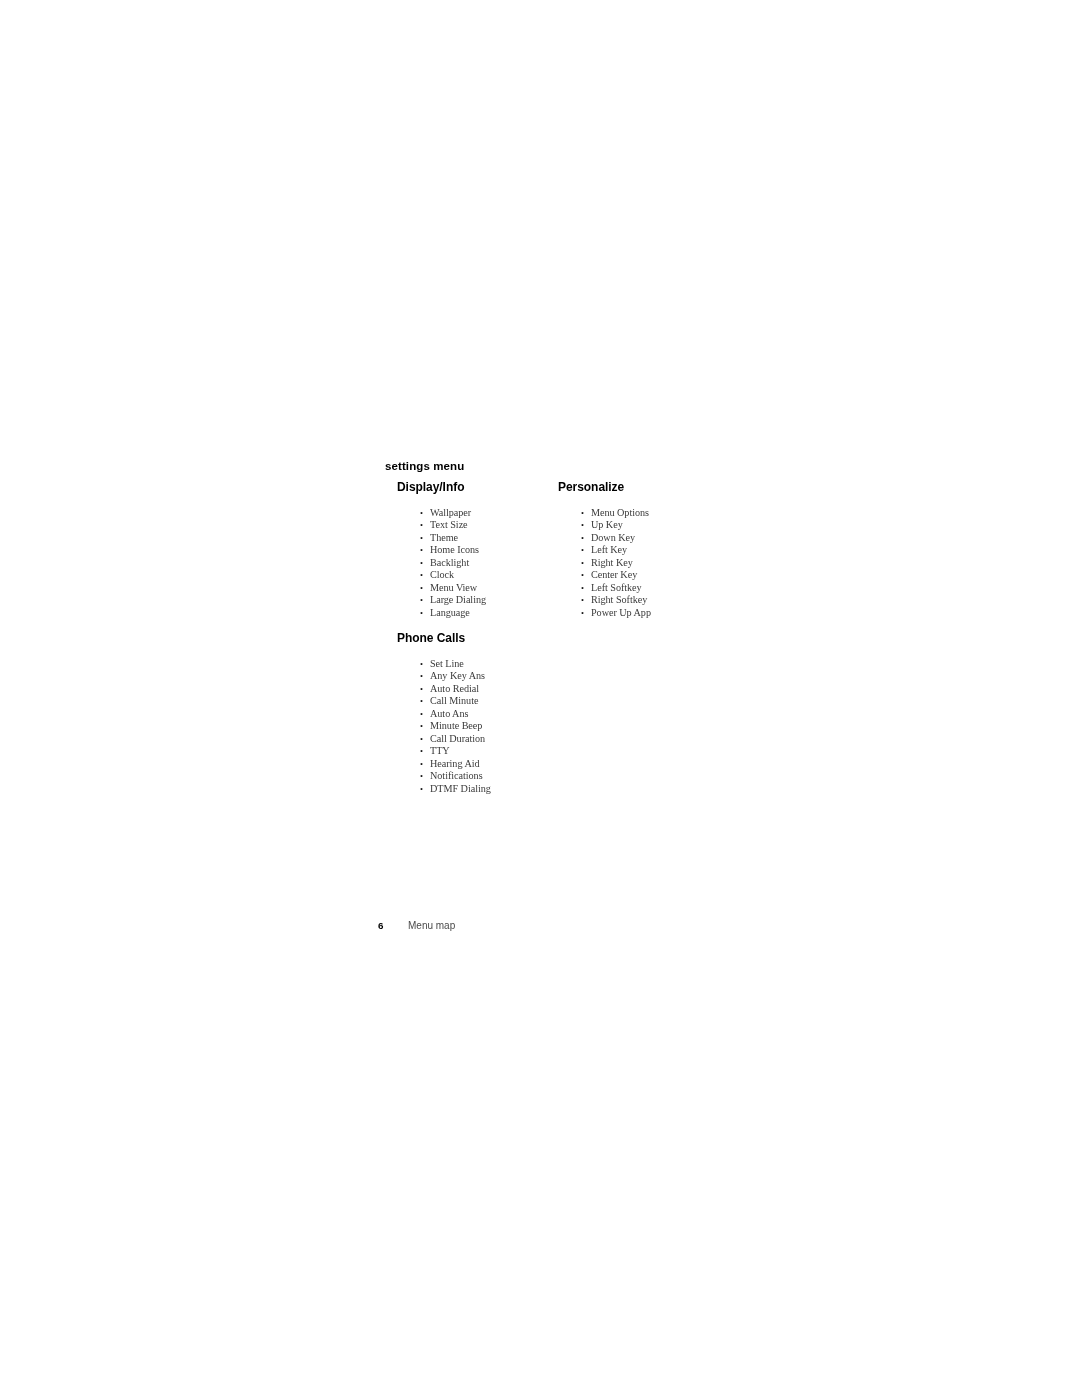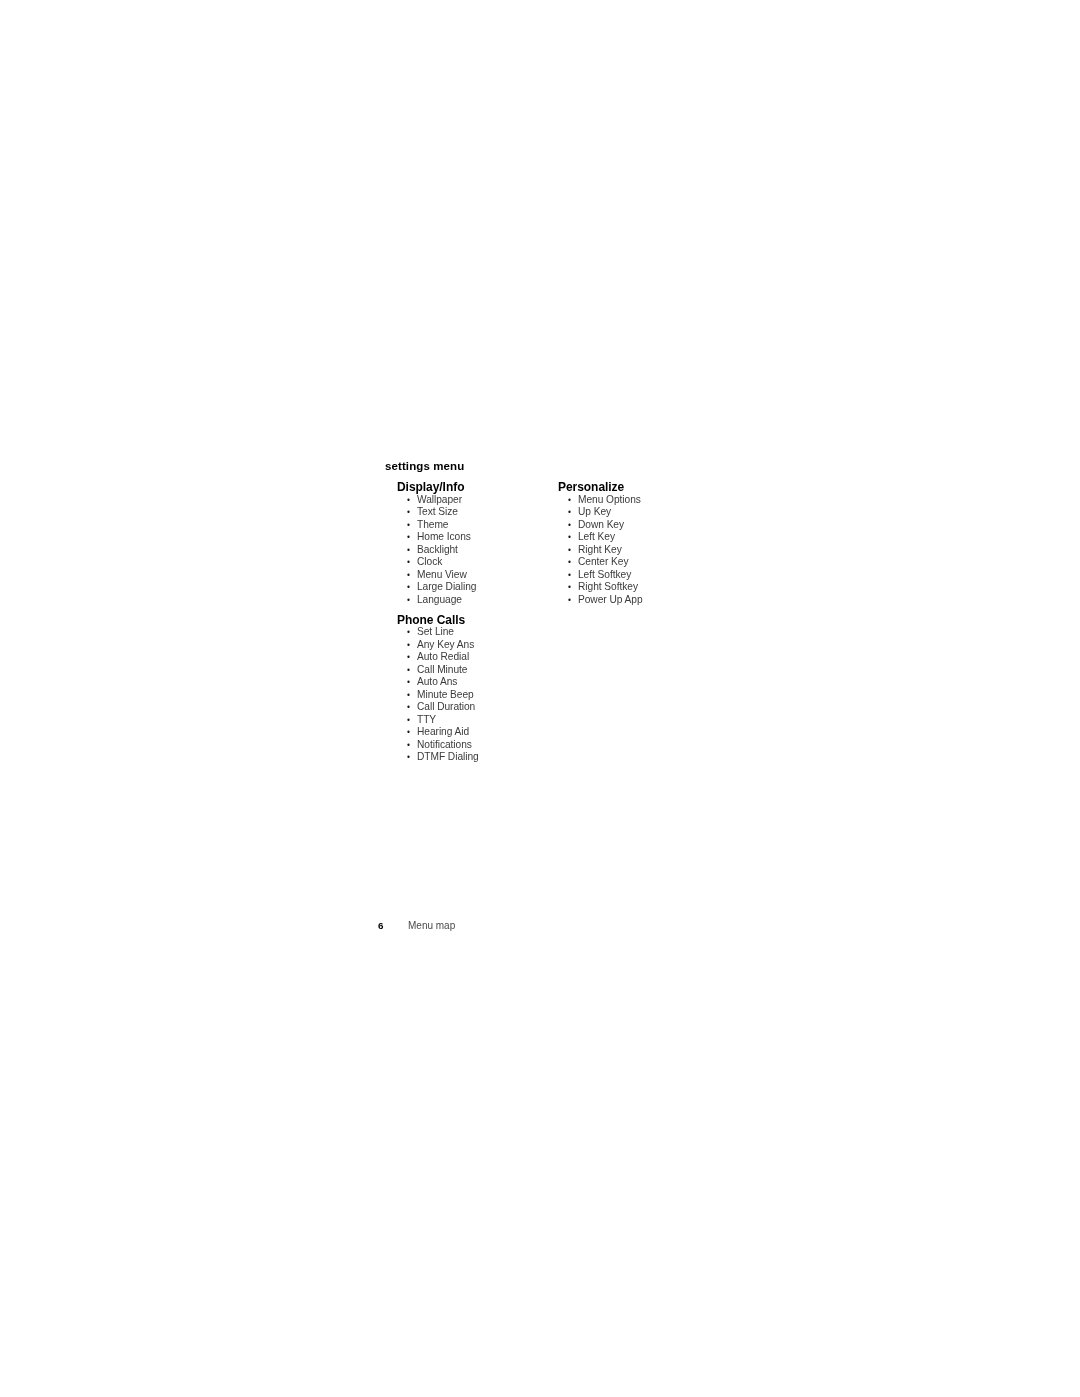--- a/index.html
+++ b/index.html
@@ -63,22 +63,23 @@
     font-size: 12px;
     font-weight: bold;
     color: #000000;
     line-height: 12.6px;
     margin: 0;
     letter-spacing: -0.05px;
   }
 
   ul.items {
     list-style: none;
-    margin: 0;
+    margin: 13px;
     padding: 0;
+    font-family: Liberation Serif, serif;
   }
   ul.items li {
     position: relative;
     font-size: 10.2px;
     font-weight: normal;
     color: #3b3b3b;
     line-height: 12.5px;
     padding-left: 20px;
     margin: 0;
     letter-spacing: -0.05px;

